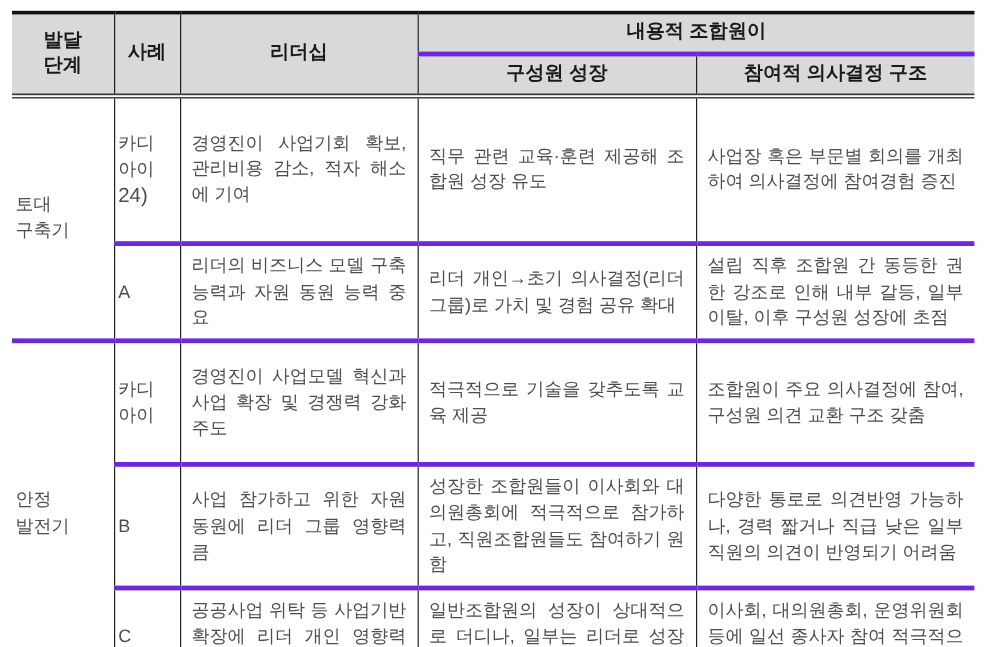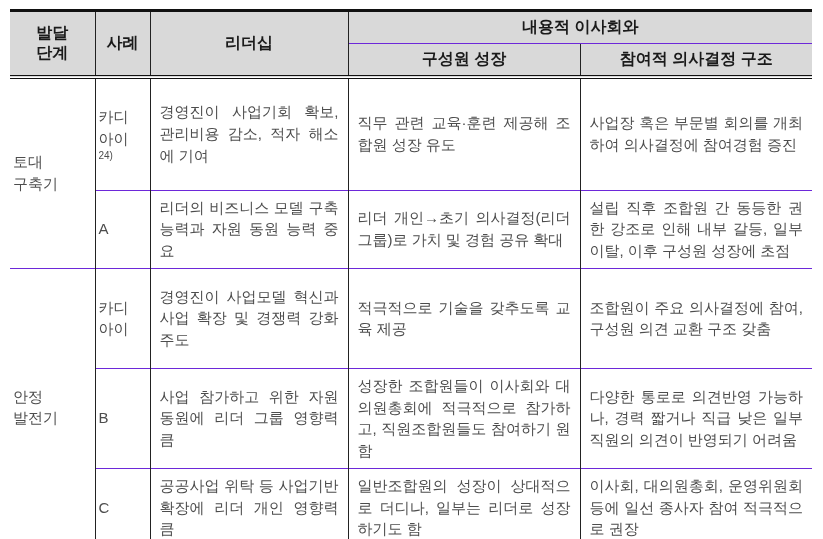--- a/index.html
+++ b/index.html
@@ -20,21 +20,21 @@
     width: 802px;
   }
   col.c-stage    { width: 85px; }
   col.c-case     { width: 55px; }
   col.c-lead     { width: 198px; }
   col.c-growth   { width: 232px; }
   col.c-decision { width: 232px; }
 
   th, td {
     border-left: 1px solid #222222;
-    border-top: 1px solid #6d28d9;
+    border-top: 4px solid #6d28d9;
     vertical-align: middle;
   }
   .no-left { border-left: none; }
 
   thead th {
     background: #d9d9d9;
     color: #1a1a1a;
     font-weight: bold;
     font-size: 16px;
     text-align: center;
@@ -55,21 +55,21 @@
     text-align: justify;
     text-align-last: left;
     word-break: break-all;
   }
   td.center {
     white-space: pre-line;
     padding: 6px 3px;
   }
   .case-note {
     display: block;
-    font-size: 10px;
+    font-size: 17px;
     line-height: 1.2;
     color: #4d4d4d;
   }
   .case-note:empty { display: none; }
   tr.last-row td, td.bottom-heavy { border-bottom: 3px solid #111111; }
 </style>
 </head>
 <body>
 
 <div class="page">
@@ -81,21 +81,21 @@
         <col class="c-lead">
         <col class="c-growth">
         <col class="c-decision">
     </colgroup>
     <thead>
       <tr class="hdr-top">
         <th rowspan="2" class="no-left hdr-bottom">발달
 단계</th>
         <th rowspan="2" class="hdr-bottom">사례</th>
         <th rowspan="2" class="hdr-bottom">리더십</th>
-        <th colspan="2">내용적 이사회와</th>
+        <th colspan="2">내용적 조합원이</th>
       </tr>
       <tr>
         <th class="hdr-bottom">구성원 성장</th>
         <th class="hdr-bottom">참여적 의사결정 구조</th>
       </tr>
     </thead>
     <tbody>
 
       <tr>
         <td rowspan="2" class="no-left center">토대

